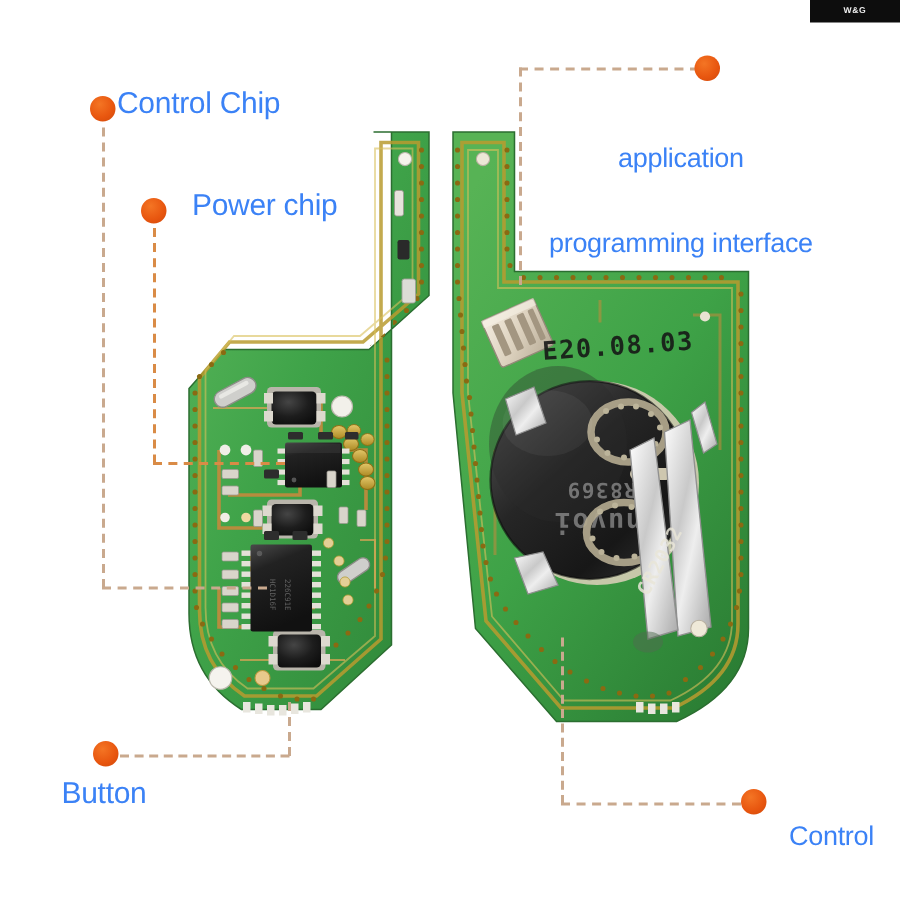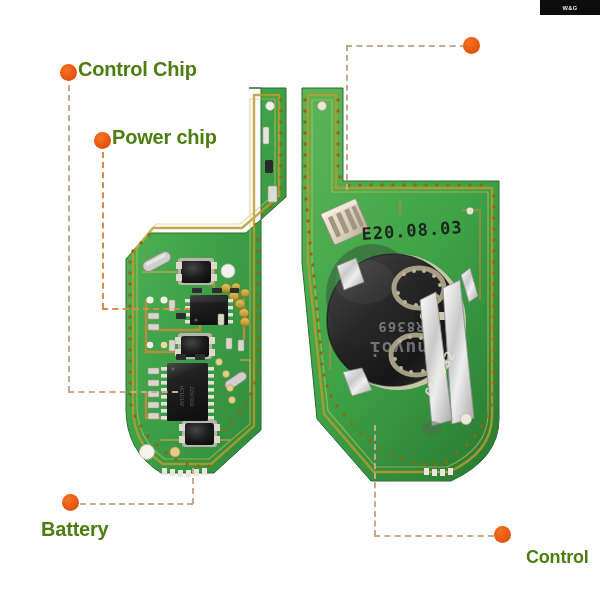--- a/index.html
+++ b/index.html
@@ -21,37 +21,37 @@
   }
   .watermark span{
     color:#efefef;font-size:6px;letter-spacing:.4px;
     font-family:"Liberation Sans", sans-serif;font-weight:700;
     transform:scale(.95);
   }
 
   
   .label{
     position:absolute;
-    color:#4d7c0f;
-    font-weight:700;
+    color:#3b82f6;
+    font-weight:400;
     letter-spacing:-0.2px;
     white-space:pre;
     line-height:1.06;
   }
   .dot{
     position:absolute;
     border-radius:50%;
     background:#e8560f;
     background:radial-gradient(circle at 38% 32%, #f47524 0%, #e8560f 58%, #cf480a 100%);
   }
 
   #lbl-control{ left:78px; top:59px; font-size:20px; }
   #dot-control{ left:60px; top:64px; width:17px; height:17px; }
 
-  #lbl-power{ left:112px; top:127px; font-size:20px; }
+  #lbl-power{ left:128px; top:127px; font-size:20px; }
   #dot-power{ left:94px; top:132px; width:17px; height:17px; }
 
   #lbl-api{ left:366px; top:58px; font-size:18px; text-align:center; }
   #dot-api{ left:463px; top:37px; width:17px; height:17px; }
 
   #lbl-button{ left:41px; top:519px; font-size:20px; }
   #dot-button{ left:62px; top:494px; width:17px; height:17px; }
 
   #lbl-battery{ left:526px; top:510px; font-size:18px; text-align:left; }
   #dot-battery{ left:494px; top:526px; width:17px; height:17px; }
@@ -587,22 +587,26 @@
   <div class="dot" id="dot-control"></div>
   <div class="dot" id="dot-power"></div>
   <div class="dot" id="dot-api"></div>
   <div class="dot" id="dot-button"></div>
   <div class="dot" id="dot-battery"></div>
 
   <div class="label" id="lbl-control">Control Chip</div>
 
   <div class="label" id="lbl-power">Power chip</div>
 
-
-  <div class="label" id="lbl-button">Battery</div>
+  <div class="label" id="lbl-api">
+    <div>application</div>
+    <div>programming interface</div>
+  </div>
+
+  <div class="label" id="lbl-button">Button</div>
 
   <div class="label" id="lbl-battery">
     <div>Control</div>
     
   </div>
 
   <div class="watermark">
     <span>W&amp;G</span>
   </div>
 

